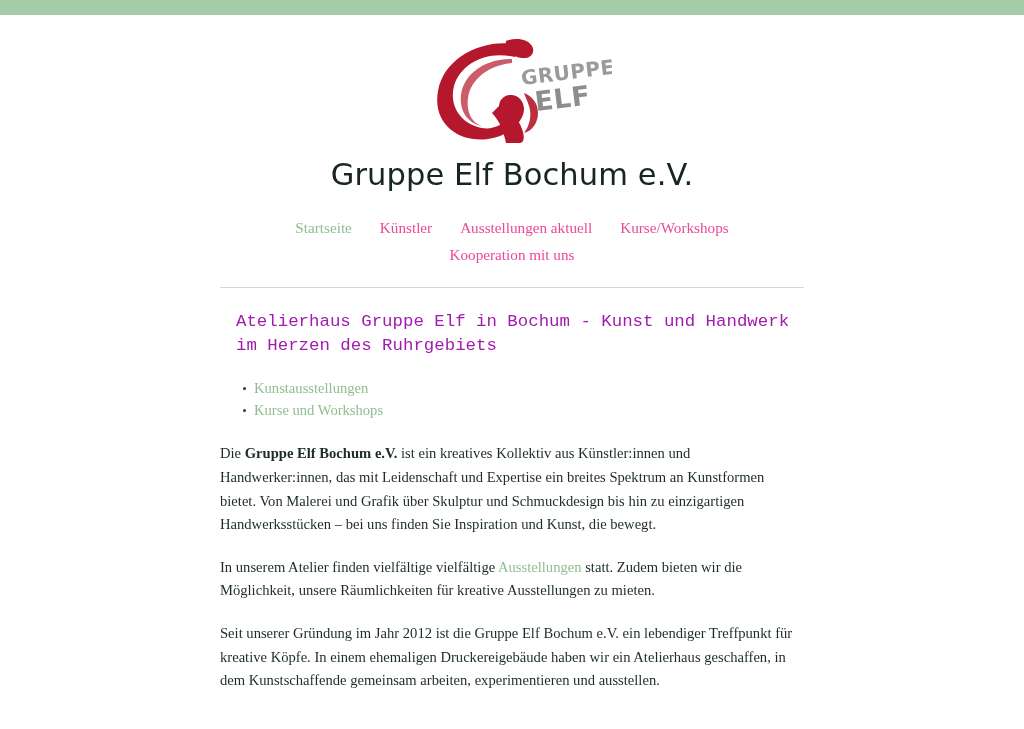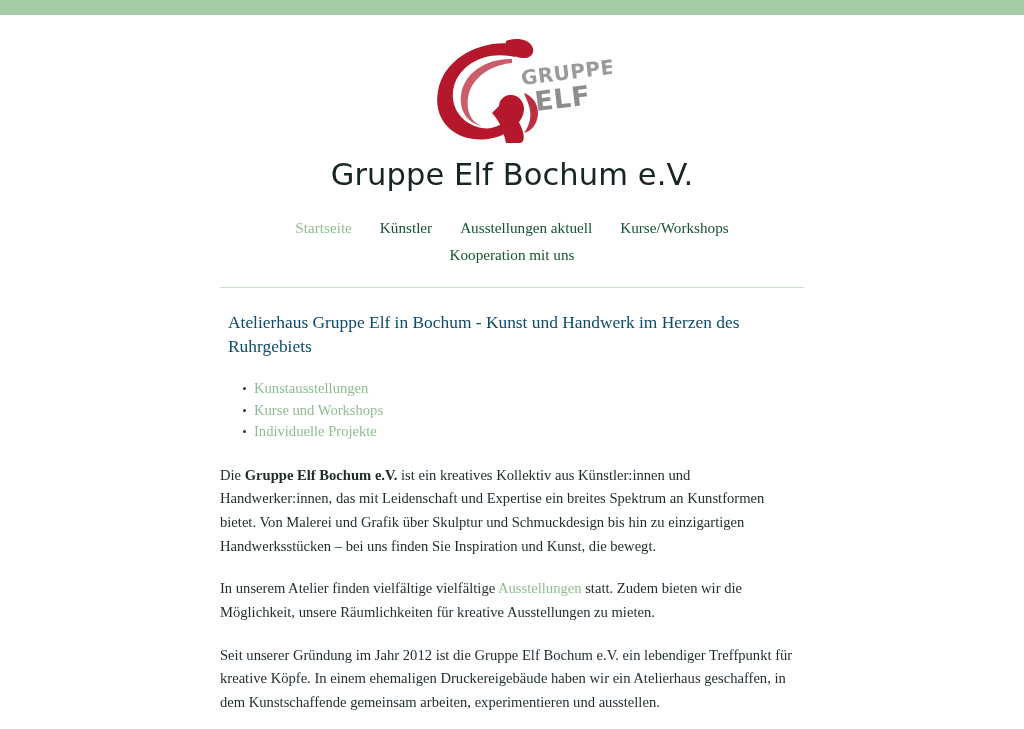--- a/index.html
+++ b/index.html
@@ -58,21 +58,21 @@
     display: flex;
     justify-content: center;
     align-items: center;
     flex-wrap: wrap;
     gap: 0px;
   }
   .nav-item {
     display: inline-block;
     font-family: "Liberation Serif", "DejaVu Serif", serif;
     font-size: 15.2px;
-    color: #14532d;
+    color: #ec4899;
     text-decoration: none;
     padding: 6px 14px;
     white-space: nowrap;
     cursor: pointer;
   }
   .nav-item.active { color: #8fbd90; }
   .nav-row.second { margin-top: 11px; }
 
   .nav-divider {
     width: 584px;
@@ -81,26 +81,26 @@
     margin: 19px auto 0 auto;
   }
 
   
   .content {
     width: 584px;
     margin: 0 auto;
     padding-top: 22px;
   }
   .page-heading {
-    font-family: Liberation Serif, serif;
+    font-family: Liberation Mono, monospace;
     font-size: 17.4px;
     font-weight: 400;
-    color: #0c4a6e;
+    color: #a21caf;
     line-height: 1.38;
-    margin: 0 0 20px 8px;
+    margin: 0 0 20px 16px;
   }
 
   .link-list {
     margin: 0 0 21px 0;
     padding-left: 34px;
     list-style: none;
   }
   .link-list li {
     position: relative;
     font-size: 14.6px;
@@ -176,21 +176,20 @@
   <div class="nav-divider"></div>
 </div>
 
 <main class="content">
 
   <h2 class="page-heading">Atelierhaus Gruppe Elf in Bochum - Kunst und Handwerk im Herzen des Ruhrgebiets</h2>
 
   <ul class="link-list">
     <li><a class="glink" href="#">Kunstausstellungen</a></li>
     <li><a class="glink" href="#">Kurse und Workshops</a></li>
-    <li><a class="glink" href="#">Individuelle Projekte</a></li>
   </ul>
 
   <p class="para"><span>Die </span><b>Gruppe Elf Bochum e.V.</b><span> ist ein kreatives Kollektiv aus Künstler:innen und Handwerker:innen, das mit Leidenschaft und Expertise ein breites Spektrum an Kunstformen bietet. Von Malerei und Grafik über Skulptur und Schmuckdesign bis hin zu einzigartigen Handwerksstücken – bei uns finden Sie Inspiration und Kunst, die bewegt.</span></p>
 
   <p class="para"><span>In unserem Atelier finden vielfältige vielfältige </span><a class="glink" href="#">Ausstellungen</a><span> statt. Zudem bieten wir die Möglichkeit, unsere Räumlichkeiten für kreative Ausstellungen zu mieten.</span></p>
 
   <p class="para"><span>Seit unserer Gründung im Jahr 2012 ist die Gruppe Elf Bochum e.V. ein lebendiger Treffpunkt für kreative Köpfe. In einem ehemaligen Druckereigebäude haben wir ein Atelierhaus geschaffen, in dem Kunstschaffende gemeinsam arbeiten, experimentieren und ausstellen.</span><br></p>
 
 </main>
 

